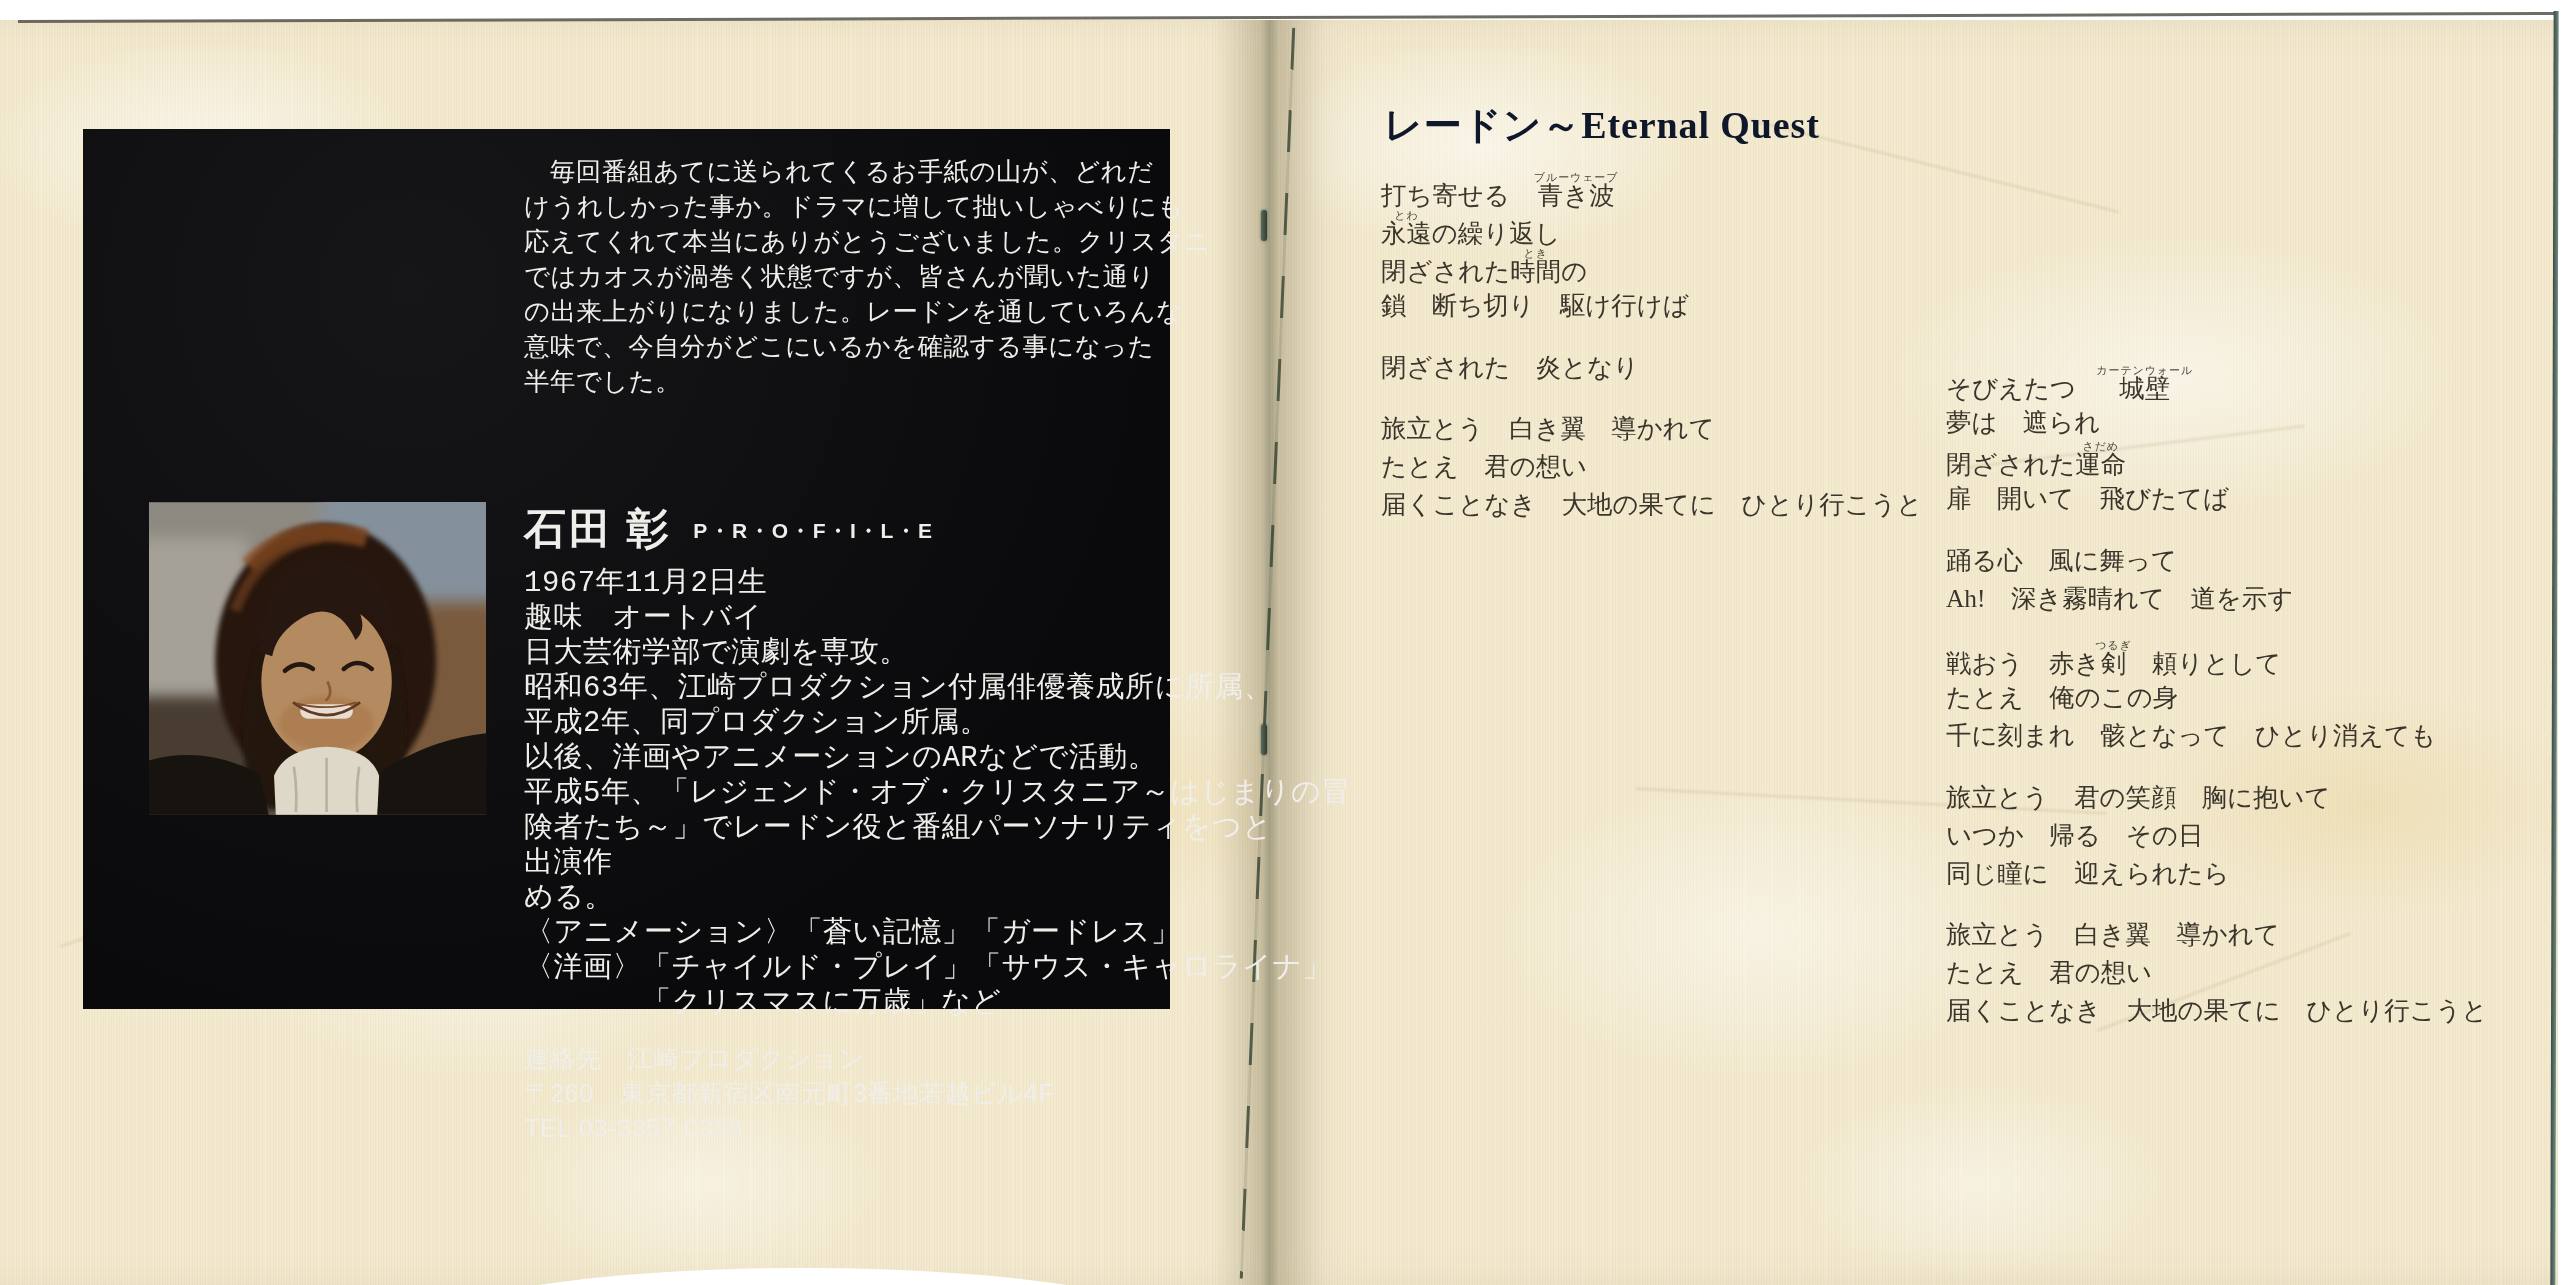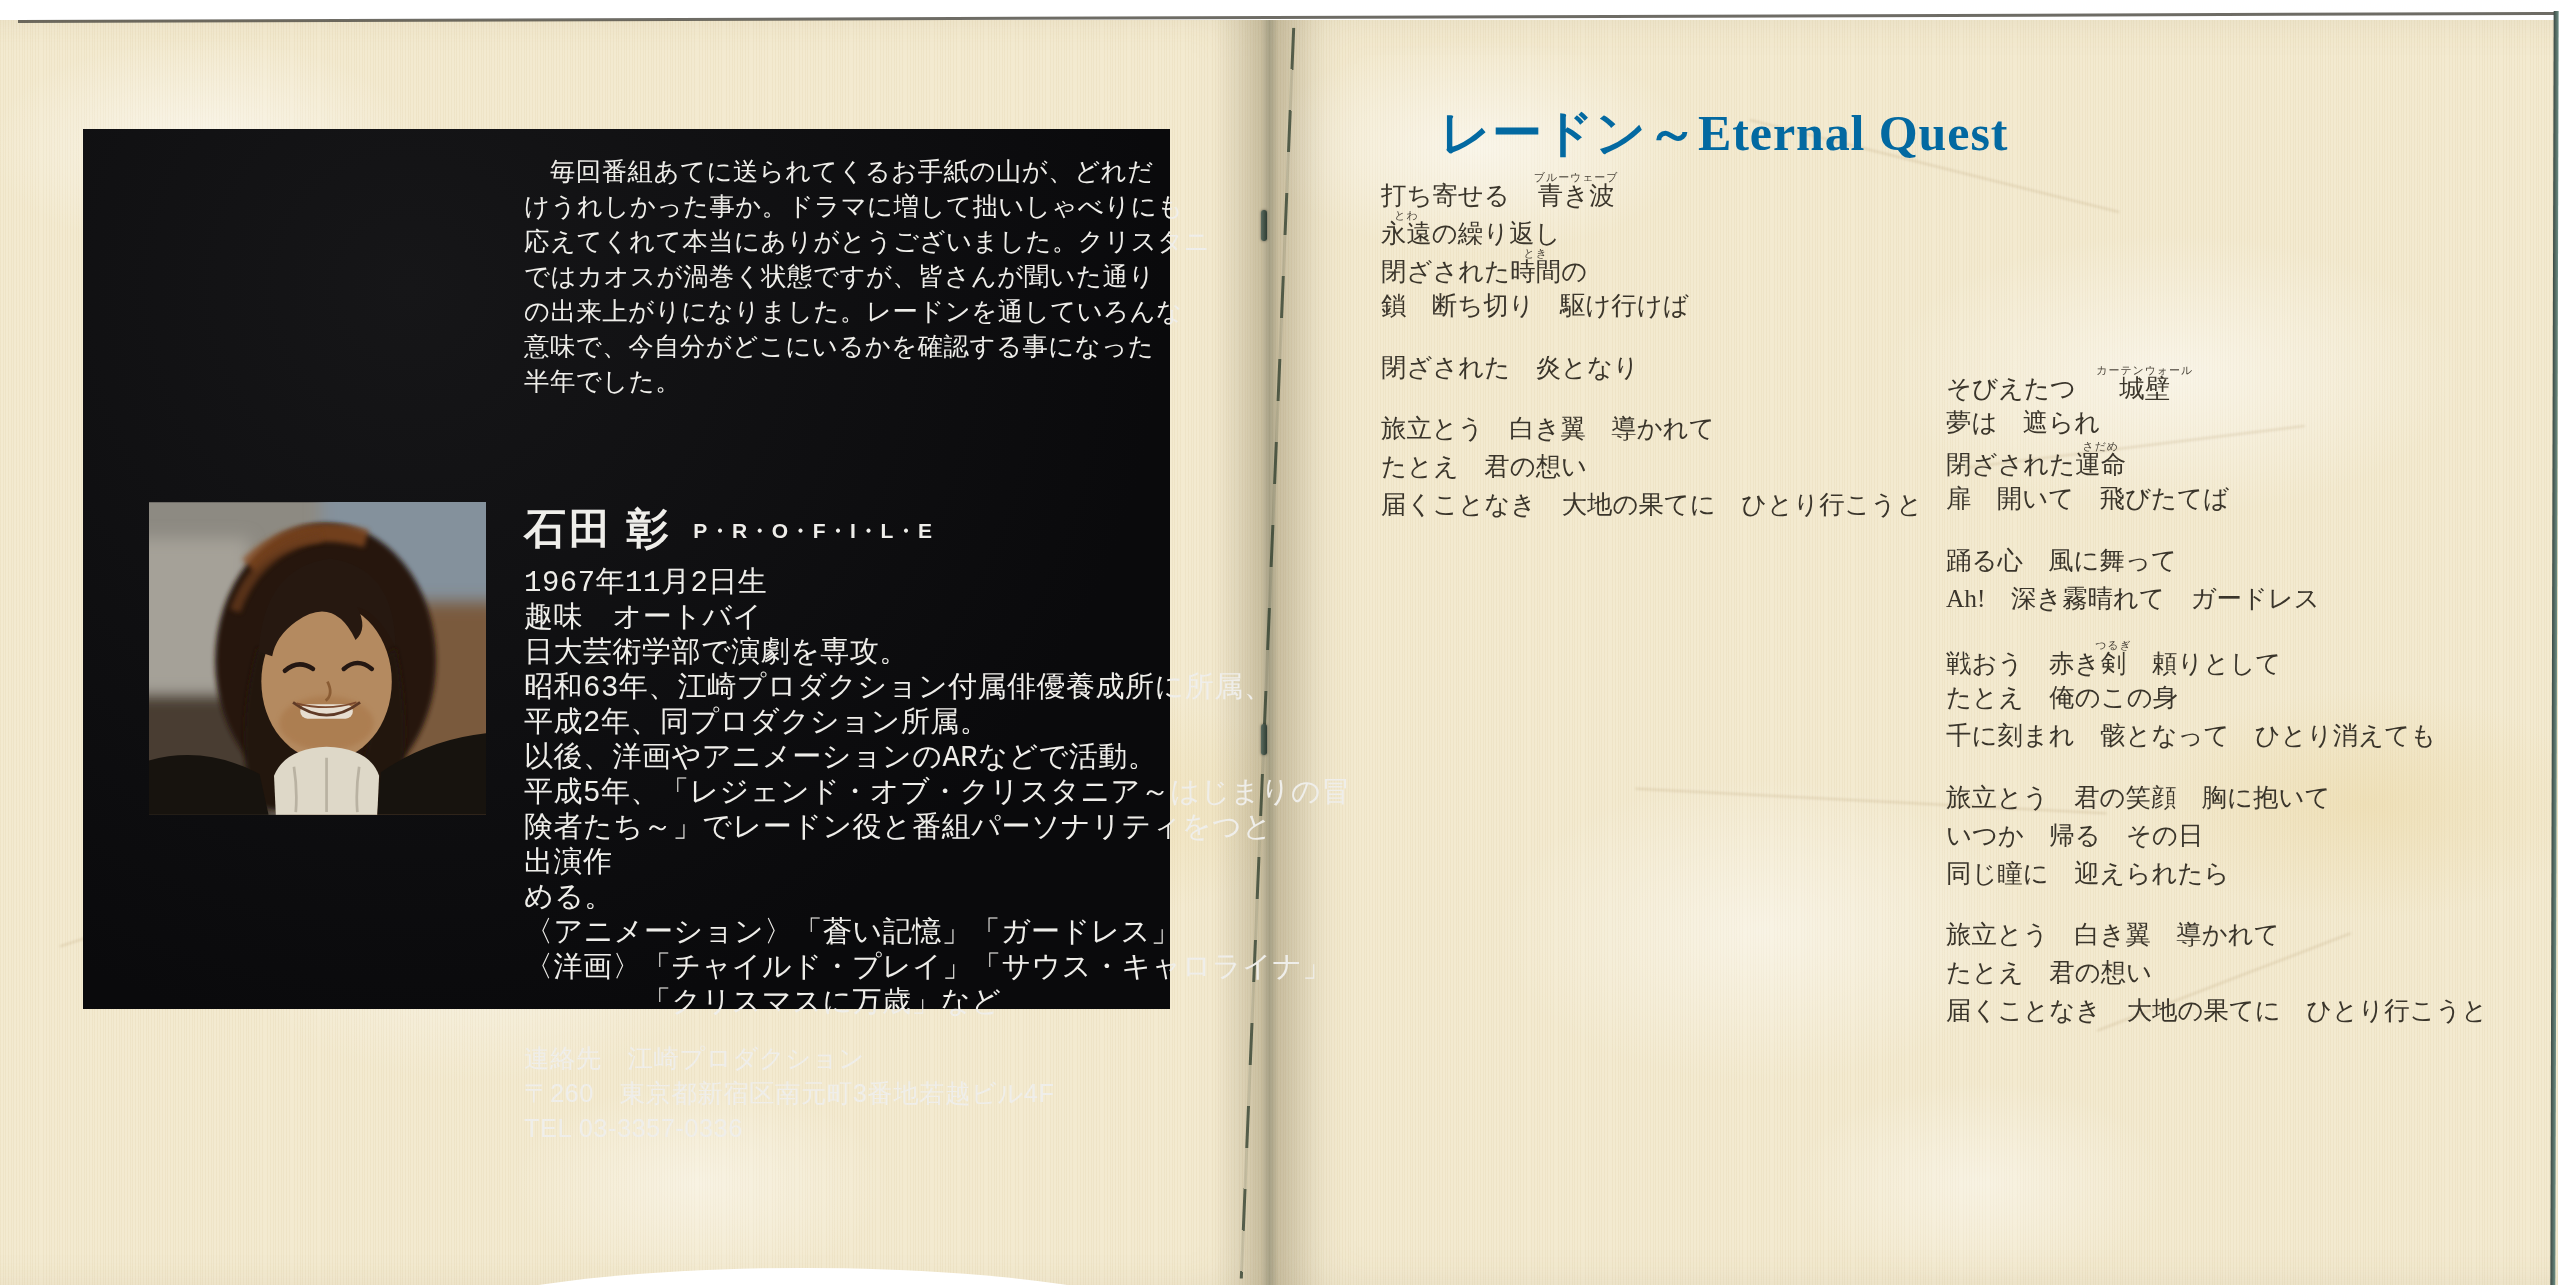--- a/index.html
+++ b/index.html
@@ -50,23 +50,23 @@
   .profile{position:absolute;left:441px;top:361px;width:640px;margin-top:11px;}
   .profile-name-row{height:65px;}
   .profile-name{font-family:"Liberation Serif","DejaVu Serif",serif;
     font-weight:bold;font-size:42px;letter-spacing:2.7px;}
   .profile-letters{font-size:21px;font-weight:bold;letter-spacing:1.8px;margin-left:18px;position:relative;top:-5.4px;}
   .profile-lines{font-size:29px;line-height:35px;letter-spacing:0.5px;font-family:Liberation Mono, monospace;}
   .profile-lines div{white-space:pre;}
   .contact{position:absolute;left:441px;top:912px;font-size:25.4px;line-height:35px;letter-spacing:0.5px;}
   .contact div{white-space:pre;}
   
-  .lyrics-title{position:absolute;left:1440px;top:100px;
+  .lyrics-title{position:absolute;left:1384px;top:100px;
     font-family:"Liberation Serif","DejaVu Serif",serif;font-weight:bold;
-    font-size:50px;color:#0369a1;letter-spacing:0.9px;white-space:pre;}
+    font-size:38px;color:#0f172a;letter-spacing:0.9px;white-space:pre;}
   .lyr-col{position:absolute;color:#3a352b;
     font-family:"Liberation Serif","DejaVu Serif",serif;font-size:25.4px;}
   #lyr-col-1{left:1381px;top:172px;}
   #lyr-col-2{left:1946px;top:365px;}
   .stanza{margin:0 0 23.6px 0;}
   .lyr-line{height:38px;line-height:38px;white-space:pre;}
   ruby{ruby-position:over;ruby-align:center;}
   rt{font-size:11px;color:#4a443a;letter-spacing:0.9px;}
 </style>
 </head>
@@ -190,21 +190,21 @@
   </div>
 <div class="lyr-col" id="lyr-col-2">
     <div class="stanza">
       <div class="lyr-line">そびえたつ　<ruby>城壁<rt>カーテンウォール</rt></ruby></div>
       <div class="lyr-line">夢は　遮られ</div>
       <div class="lyr-line">閉ざされた<ruby>運命<rt>さだめ</rt></ruby></div>
       <div class="lyr-line">扉　開いて　飛びたてば</div>
     </div>
     <div class="stanza">
       <div class="lyr-line">踊る心　風に舞って</div>
-      <div class="lyr-line">Ah!　深き霧晴れて　ガードレス</div>
+      <div class="lyr-line">Ah!　深き霧晴れて　道を示す</div>
     </div>
     <div class="stanza">
       <div class="lyr-line">戦おう　赤き<ruby>剣<rt>つるぎ</rt></ruby>　頼りとして</div>
       <div class="lyr-line">たとえ　俺のこの身</div>
       <div class="lyr-line">千に刻まれ　骸となって　ひとり消えても</div>
     </div>
     <div class="stanza">
       <div class="lyr-line">旅立とう　君の笑顔　胸に抱いて</div>
       <div class="lyr-line">いつか　帰る　その日</div>
       <div class="lyr-line">同じ瞳に　迎えられたら</div>

